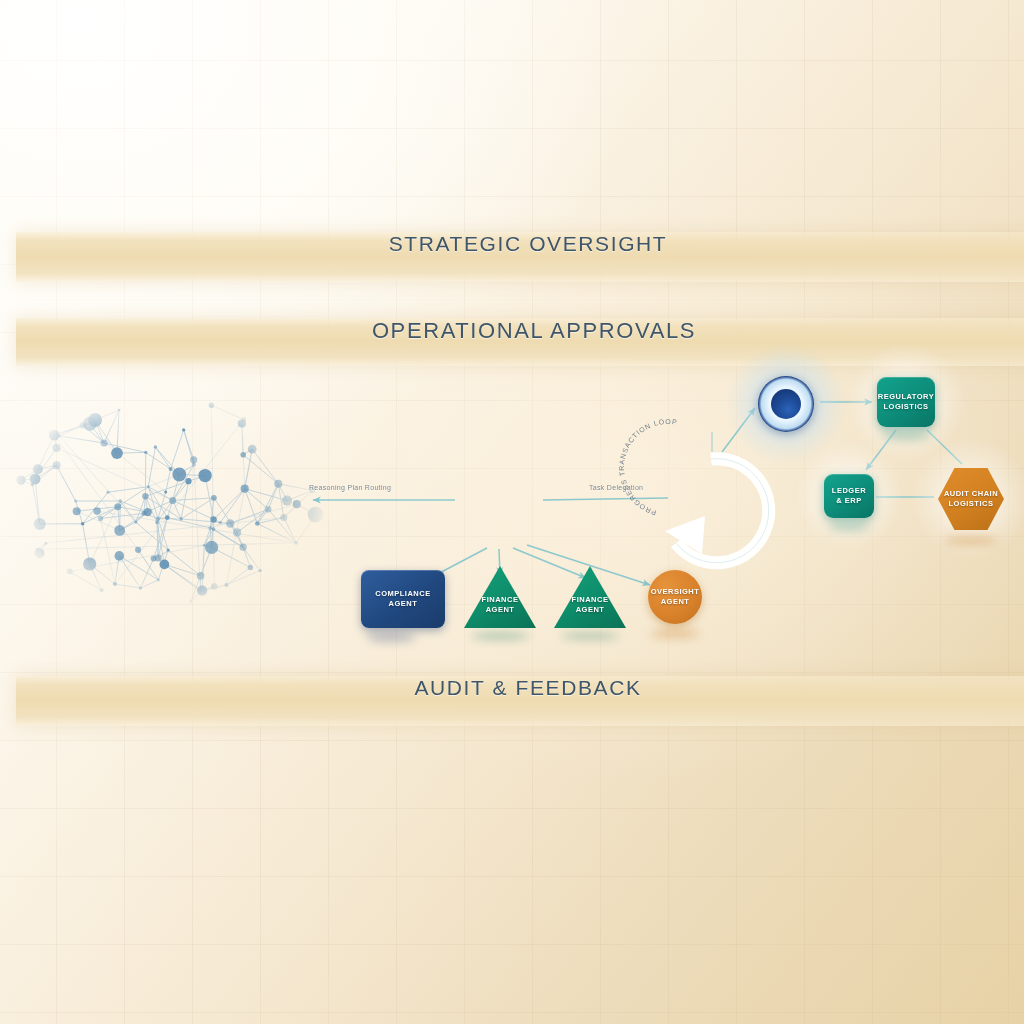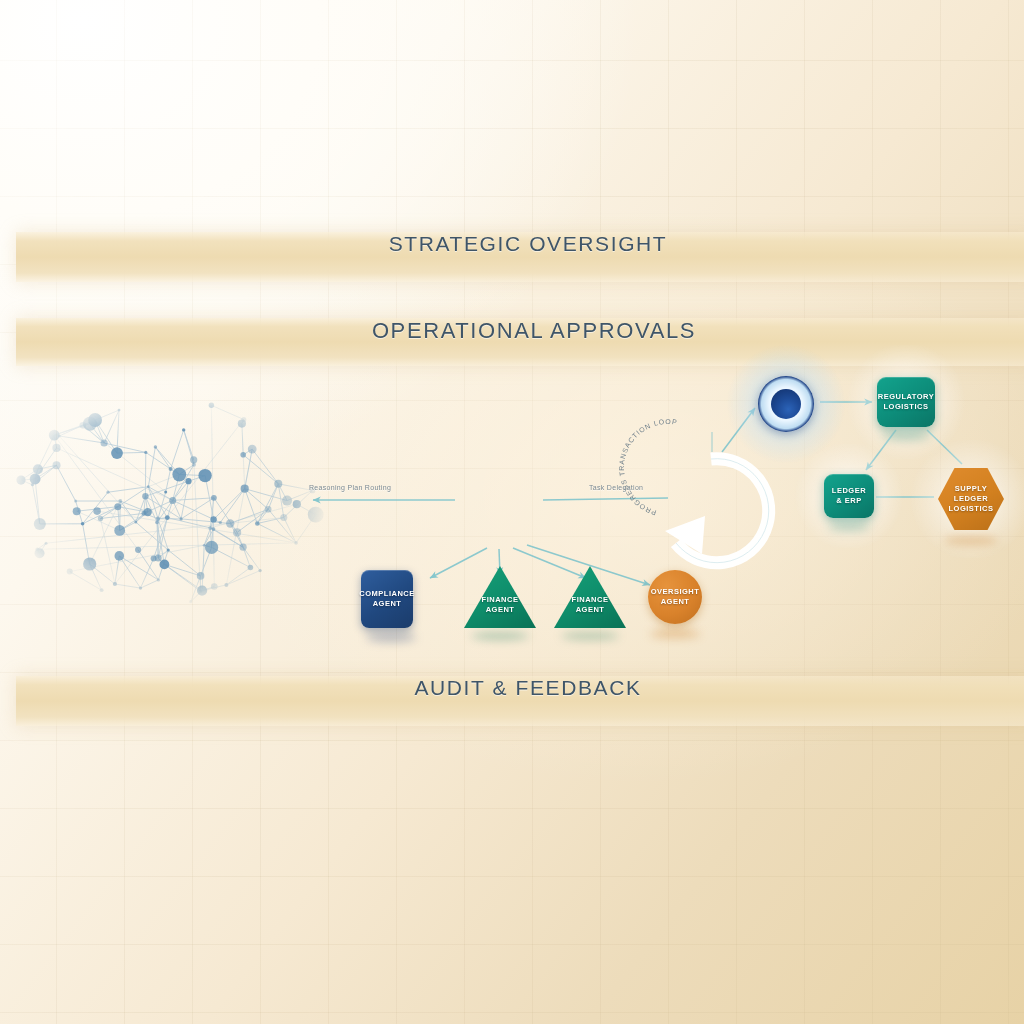--- a/index.html
+++ b/index.html
@@ -76,21 +76,21 @@
   }
   #orchestrator .hexborder{
     position:absolute;inset:0;
     background:#6fc0c8;
     clip-path:polygon(50% 0%,100% 26%,100% 74%,50% 100%,0% 74%,0% 26%,
                       3% 27.5%,3% 72.5%,50% 96%,97% 72.5%,97% 27.5%,50% 4%);
   }
   #orchestrator .cap{color:#3a4e5c;text-shadow:none;font-size:8px;letter-spacing:.6px;}
 
   
-  #agent-compliance{left:361px;top:570px;width:52px;height:58px;}
+  #agent-compliance{left:361px;top:570px;width:84px;height:58px;}
   #agent-compliance .sq{
     position:absolute;inset:0;border-radius:8px;
     background:linear-gradient(145deg,#2f5e9e 0%,#20487f 55%,#1b3c6b 100%);
     box-shadow:0 3px 9px rgba(30,60,110,.38), inset 0 1px 0 rgba(255,255,255,.22);
   }
 
   
   .tri-wrap{width:72px;height:62px;}
   .tri{
     position:absolute;left:0;top:0;width:72px;height:62px;
@@ -589,17 +589,17 @@
     <span class="cap">
       <span>LEDGER</span><br><span>&amp; ERP</span>
     </span>
   </div>
 
   <div class="halo" id="halo-sup"></div>
   <div class="shadow-blur" style="left:944px;top:536px;width:54px;height:9px;background:rgba(200,120,30,.32);"></div>
   <div class="node" id="sys-supply">
     <div class="hx"></div>
     <span class="cap">
-      <span>SUPPLY LEDGER</span><br><span>LOGISTICS</span>
+      <span>AUDIT CHAIN</span><br><span>LOGISTICS</span>
     </span>
   </div>
 
 </div>
 
 </body></html>

